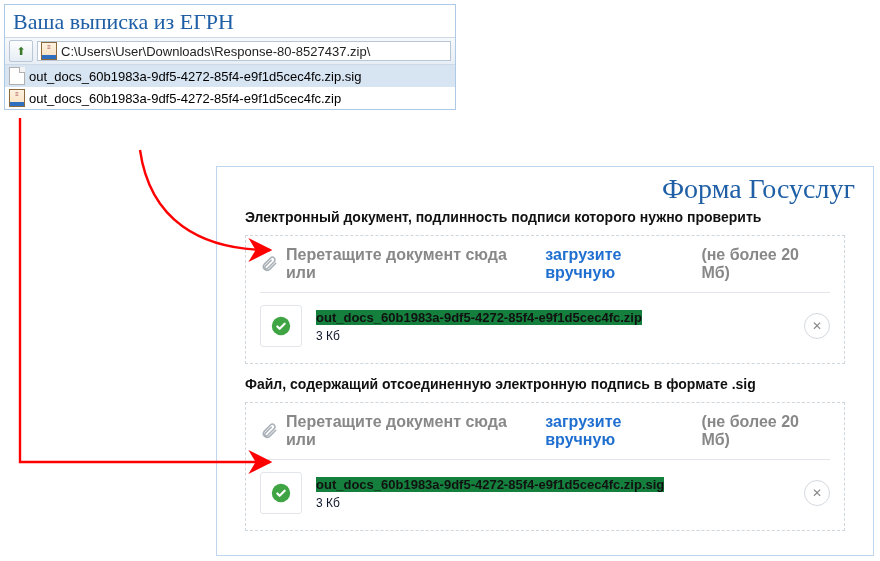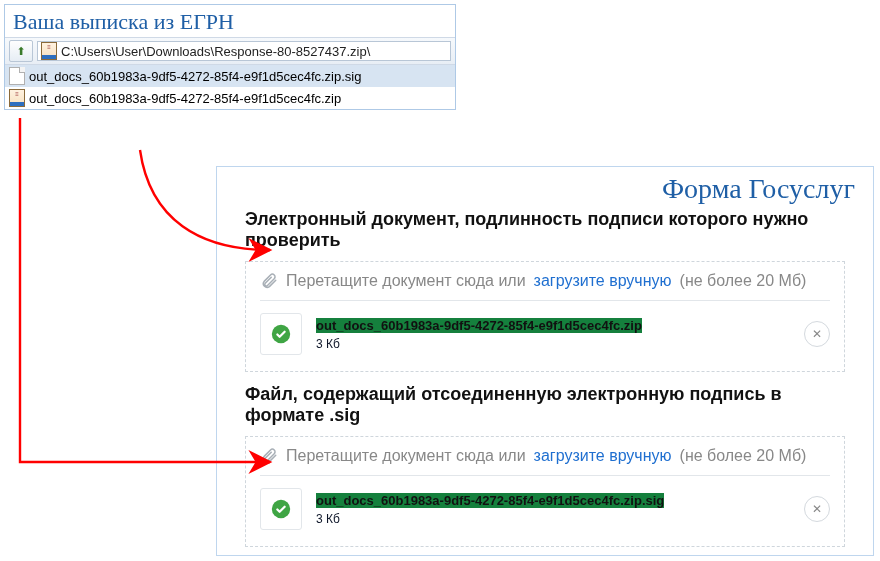--- a/index.html
+++ b/index.html
@@ -58,26 +58,26 @@
   
   .form-panel{
     position:absolute;left:216px;top:166px;width:656px;height:388px;
     border:1px solid #bfd6ee;background:#fff;
   }
   .form-title{
     text-align:right;padding:6px 18px 4px 0;color:#1f5fa6;
     font-family:Georgia,"Times New Roman",serif;font-size:28px;
   }
   .section{padding:0 28px 12px 28px;}
-  .sec-label{font-size:18px;font-weight:bold;color:#111;margin-bottom:10px;}
+  .sec-label{font-size:14px;font-weight:bold;color:#111;margin-bottom:10px;}
   .dropzone{
     border:1px dashed #cfd6dc;padding:10px 14px 16px 14px;
   }
   .dz-head{
-    display:flex;align-items:center;gap:8px;font-size:16px;color:#888;
+    display:flex;align-items:center;gap:8px;font-size:16px;color:#888;font-weight:bold;
   }
   .clip-icon svg{width:18px;height:18px;display:block;}
   .dz-head .link{color:#1f6fd0;cursor:pointer;}
   .dz-head .lim{color:#888;}
   .dz-divider{height:1px;background:#e2e6ea;margin:10px 0 12px 0;}
   .file-box{
     display:flex;align-items:center;gap:14px;
   }
   .ok-badge{
     width:40px;height:40px;border:1px solid #e2e6ea;border-radius:3px;

